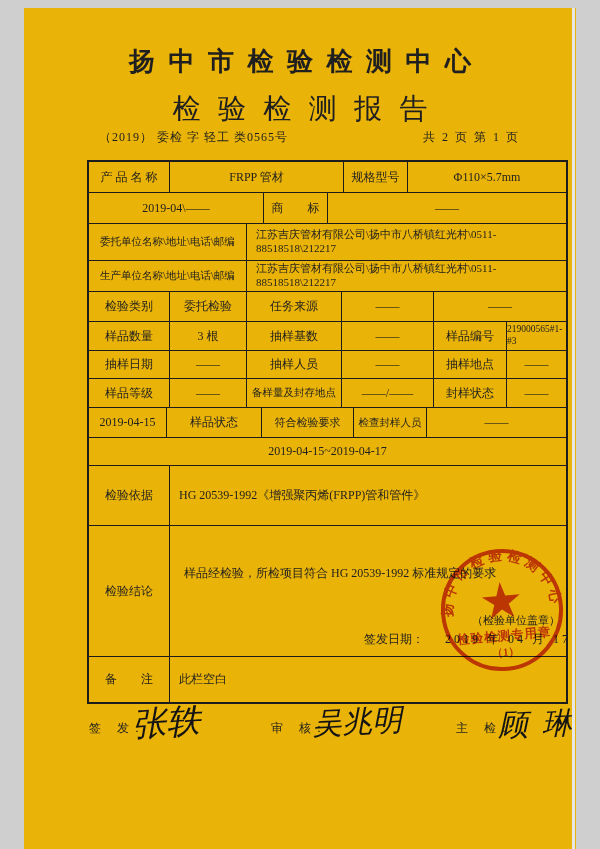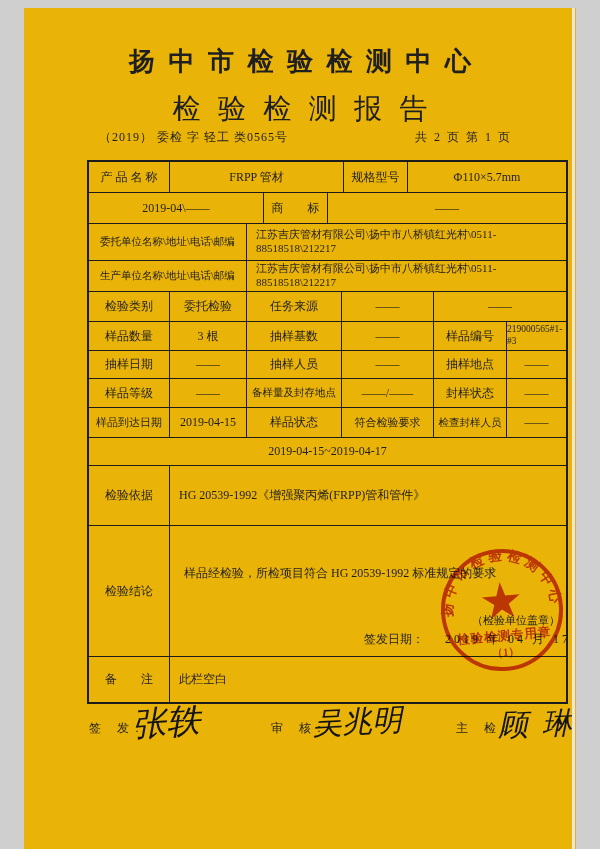--- a/index.html
+++ b/index.html
@@ -10,21 +10,21 @@
     color:#1f1f1f;
   }
   .scan-edge{position:absolute;right:1px;top:0;bottom:0;width:3px;background:#e6e6e6;}
   .scan-bottom{position:absolute;left:0;right:0;bottom:0;height:5px;background:#f0f0f0;}
 
   .org-title{position:absolute;top:36px;left:0;width:100%;text-align:center;
     font-size:26px;font-weight:bold;letter-spacing:0.52em;text-indent:0.52em;}
   .report-title{position:absolute;top:82px;left:0;width:100%;text-align:center;
     font-size:28px;font-weight:normal;letter-spacing:0.62em;text-indent:0.62em;}
   .doc-no{position:absolute;top:121px;left:75px;font-size:12px;letter-spacing:1px;}
-  .page-info{position:absolute;top:121px;right:64px;font-size:12px;letter-spacing:2px;}
+  .page-info{position:absolute;top:121px;right:56px;font-size:12px;letter-spacing:2px;}
 
   .doc-table{position:absolute;top:152px;left:63px;width:477px;border:2px solid #1c1c1c;
     box-sizing:content-box;}
   .tr{display:flex;width:100%;}
   .tr + .tr{border-top:1.5px solid #1c1c1c;}
   .td{box-sizing:border-box;display:flex;align-items:center;justify-content:center;
     font-size:12px;line-height:1.25;overflow:hidden;}
   .td + .td{border-left:1.5px solid #1c1c1c;}
   .h30{height:30px}.h36{height:36px}.h29{height:29px}.h28{height:28px}
   .h27{height:27px}.h59{height:59px}.h130{height:130px}.h45{height:45px}
@@ -121,21 +121,20 @@
     <div class="tr h28">
       <div class="td w80">样品等级</div>
       <div class="td" style="width:77px;flex:none">——</div>
       <div class="td w95 small">备样量及封存地点</div>
       <div class="td w92">——/——</div>
       <div class="td w73">封样状态</div>
       <div class="td grow">——</div>
     </div>
 
     <div class="tr h29">
-      <div class="td w80 mid">样品到达日期</div>
       <div class="td" style="width:77px;flex:none">2019-04-15</div>
       <div class="td w95">样品状态</div>
       <div class="td w92 mid">符合检验要求</div>
       <div class="td w73 small">检查封样人员</div>
       <div class="td grow">——</div>
     </div>
 
     <div class="tr h27">
       <div class="td grow">2019-04-15~2019-04-17</div>
     </div>

